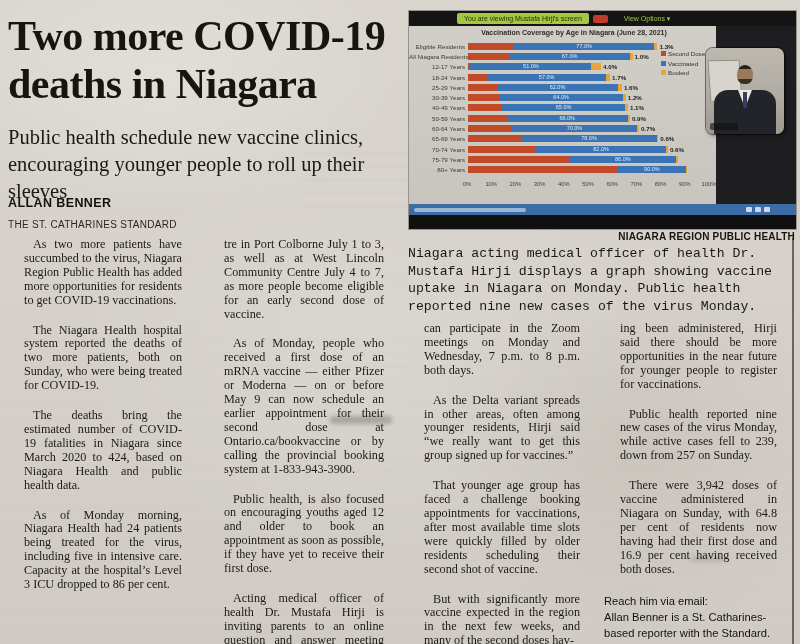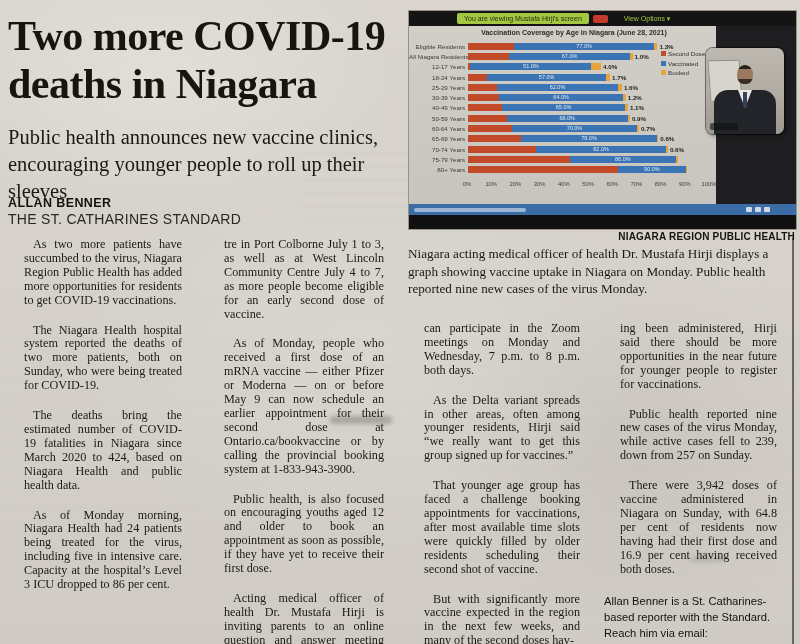--- a/index.html
+++ b/index.html
@@ -16,21 +16,21 @@
   .smudge{position:absolute;background:rgba(55,50,44,.28);filter:blur(2px);border-radius:3px;}
   .rule-right{position:absolute;left:792px;top:238px;bottom:0;width:2px;background:#46423b;opacity:.75;}
 
   
   .headline{position:absolute;left:8px;top:12px;width:400px;
     font-weight:bold;font-size:42px;line-height:48px;letter-spacing:-.5px;color:#181410;}
   .subhead{position:absolute;left:8px;top:124px;width:400px;
     font-size:20.5px;line-height:27px;color:#1c1813;}
   .byline{position:absolute;left:8px;top:196px;width:250px;font-family:"Liberation Sans",sans-serif;}
   .byline .author{font-size:12.5px;font-weight:bold;letter-spacing:.4px;color:#15120e;}
-  .byline .source{font-size:14px;letter-spacing:.3px;color:#2a2620;margin-top:1px;}
+  .byline .source{font-size:10px;letter-spacing:.3px;color:#2a2620;margin-top:9px;}
 
   
   .bodycol{position:absolute;font-size:12.2px;line-height:13.9px;text-align:justify;color:#1d1914;}
   .bodycol p{margin:16px;text-indent:9px;}
   .bodycol p.cont{text-indent:0;}
   .col1{left:8px;top:222px;width:190px;}
   .col2{left:208px;top:222px;width:192px;}
   .col3{left:408px;top:306px;width:188px;}
   .col4{left:604px;top:306px;width:189px;}
   .tagline{font-family:"Liberation Sans",sans-serif;font-size:11.2px;line-height:16px;
@@ -85,39 +85,39 @@
     display:flex;align-items:center;}
   .statstreak{width:112px;height:4px;margin-left:5px;border-radius:2px;background:rgba(255,255,255,.5);}
   .staticons{margin-left:auto;margin-right:26px;display:flex;gap:3px;}
   .staticons i{width:6px;height:5px;background:rgba(255,255,255,.75);border-radius:1px;}
   .scr-bottom{position:absolute;left:0;right:0;top:204px;height:14px;background:#101010;}
 
   .credit{position:absolute;left:408px;top:231px;width:387px;text-align:right;
     font-family:"Liberation Sans",sans-serif;font-size:10px;font-weight:bold;
     letter-spacing:.2px;color:#17140f;}
   .caption{position:absolute;left:408px;top:245px;width:382px;
-    font-family:Liberation Serif, serif;font-size:13.2px;line-height:17.5px;color:#1b1813;}
+    font-family:Liberation Mono, monospace;font-size:13.2px;line-height:17.5px;color:#1b1813;}
 </style>
 </head>
 <body>
 
 <div class="page">
 
   <div class="ghost" style="left:0;top:330px;width:800px;height:310px;opacity:.18;"></div>
   <div class="ghost" style="left:300px;top:150px;width:110px;height:70px;opacity:.25;"></div>
   <div class="smudge" style="left:330px;top:416px;width:62px;height:8px;"></div>
   <div class="smudge" style="left:690px;top:556px;width:34px;height:6px;opacity:.5;"></div>
   <div class="rule-right"></div>
 
   <div class="headline">
     <div>Two more COVID-19</div>
     <div>deaths in Niagara</div>
   </div>
   <div class="subhead">
-    <div>Public health announces new vaccine clinics,</div>
+    <div>Public health schedule new vaccine clinics,</div>
     <div>encouraging younger people to roll up their sleeves</div>
   </div>
   <div class="byline">
     <div class="author">ALLAN BENNER</div>
     <div class="source">THE ST. CATHARINES STANDARD</div>
   </div>
 
   <div class="bodycol col1">
     <p>As two more patients have succumbed to the virus, Niagara Region Public Health has added more opportunities for residents to get COVID-19 vaccinations.</p>
     <p>The Niagara Health hospital system reported the deaths of two more patients, both on Sunday, who were being treated for COVID-19.</p>
@@ -134,22 +134,22 @@
     <p class="cont">can participate in the Zoom meetings on Monday and Wednesday, 7 p.m. to 8 p.m. both days.</p>
     <p>As the Delta variant spreads in other areas, often among younger residents, Hirji said “we really want to get this group signed up for vaccines.”</p>
     <p>That younger age group has faced a challenge booking appointments for vaccinations, after most available time slots were quickly filled by older residents scheduling their second shot of vaccine.</p>
     <p>But with significantly more vaccine expected in the region in the next few weeks, and many of the second doses hav-</p>
   </div>
   <div class="bodycol col4">
     <p class="cont">ing been administered, Hirji said there should be more opportunities in the near future for younger people to register for vaccinations.</p>
     <p>Public health reported nine new cases of the virus Monday, while active cases fell to 239, down from 257 on Sunday.</p>
     <p>There were 3,942 doses of vaccine administered in Niagara on Sunday, with 64.8 per cent of residents now having had their first dose and 16.9 per cent having received both doses.</p>
     <div class="tagline">
+      <div>Reach him via email:</div>
       <div>Allan Benner is a St. Catharines-based reporter with the Standard.</div>
-      <div>Reach him via email:</div>
       <div>allan.benner@niagaradailies.com</div>
     </div>
   </div>
 
   <div class="photo">
     <div class="scr-top">
       <span class="pill">You are viewing Mustafa Hirji's screen</span>
       <span class="redbtn"></span>
       <span class="viewopts"><span>View Options</span> ▾</span>
     </div>

